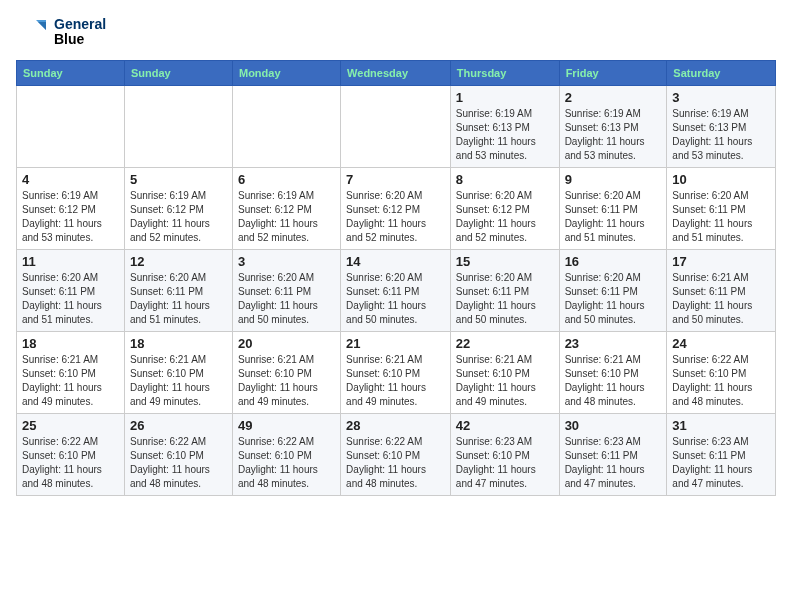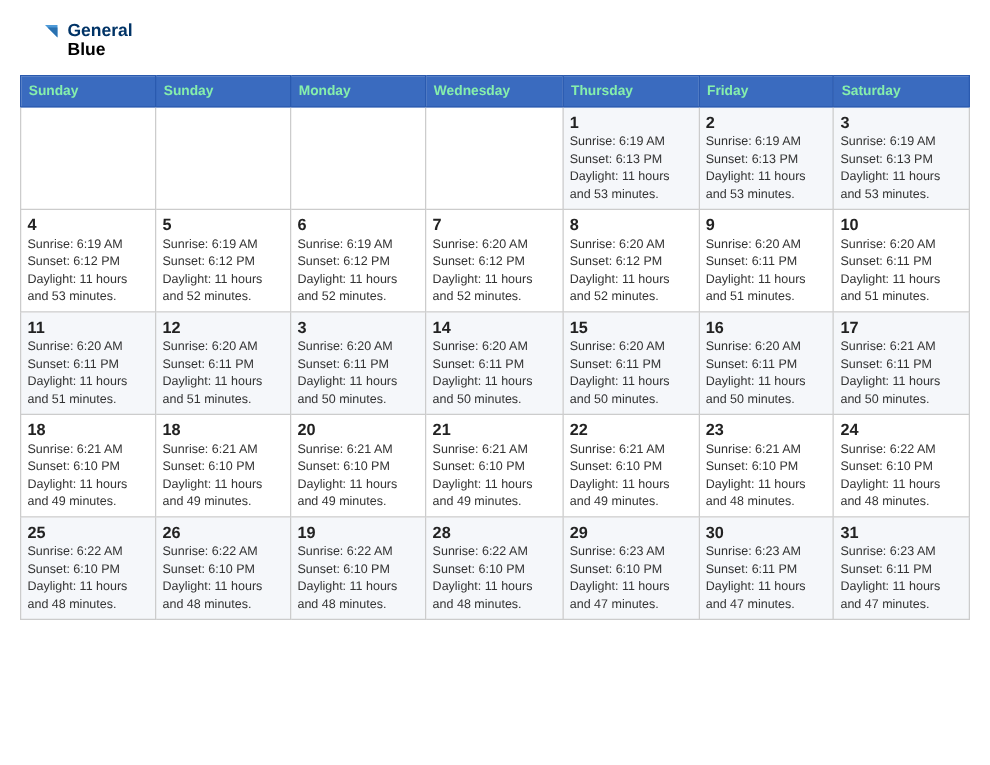--- a/index.html
+++ b/index.html
@@ -305,35 +305,35 @@
 and 48 minutes.</div>
         </td>
         <td>
           <div class="day-number">26</div>
           <div class="day-info" style="white-space: pre-line;">Sunrise: 6:22 AM
 Sunset: 6:10 PM
 Daylight: 11 hours
 and 48 minutes.</div>
         </td>
         <td>
-          <div class="day-number">19</div>
+          <div class="day-number">49</div>
           <div class="day-info" style="white-space: pre-line;">Sunrise: 6:22 AM
 Sunset: 6:10 PM
 Daylight: 11 hours
 and 48 minutes.</div>
         </td>
         <td>
           <div class="day-number">28</div>
           <div class="day-info" style="white-space: pre-line;">Sunrise: 6:22 AM
 Sunset: 6:10 PM
 Daylight: 11 hours
 and 48 minutes.</div>
         </td>
         <td>
-          <div class="day-number">29</div>
+          <div class="day-number">42</div>
           <div class="day-info" style="white-space: pre-line;">Sunrise: 6:23 AM
 Sunset: 6:10 PM
 Daylight: 11 hours
 and 47 minutes.</div>
         </td>
         <td>
           <div class="day-number">30</div>
           <div class="day-info" style="white-space: pre-line;">Sunrise: 6:23 AM
 Sunset: 6:11 PM
 Daylight: 11 hours

